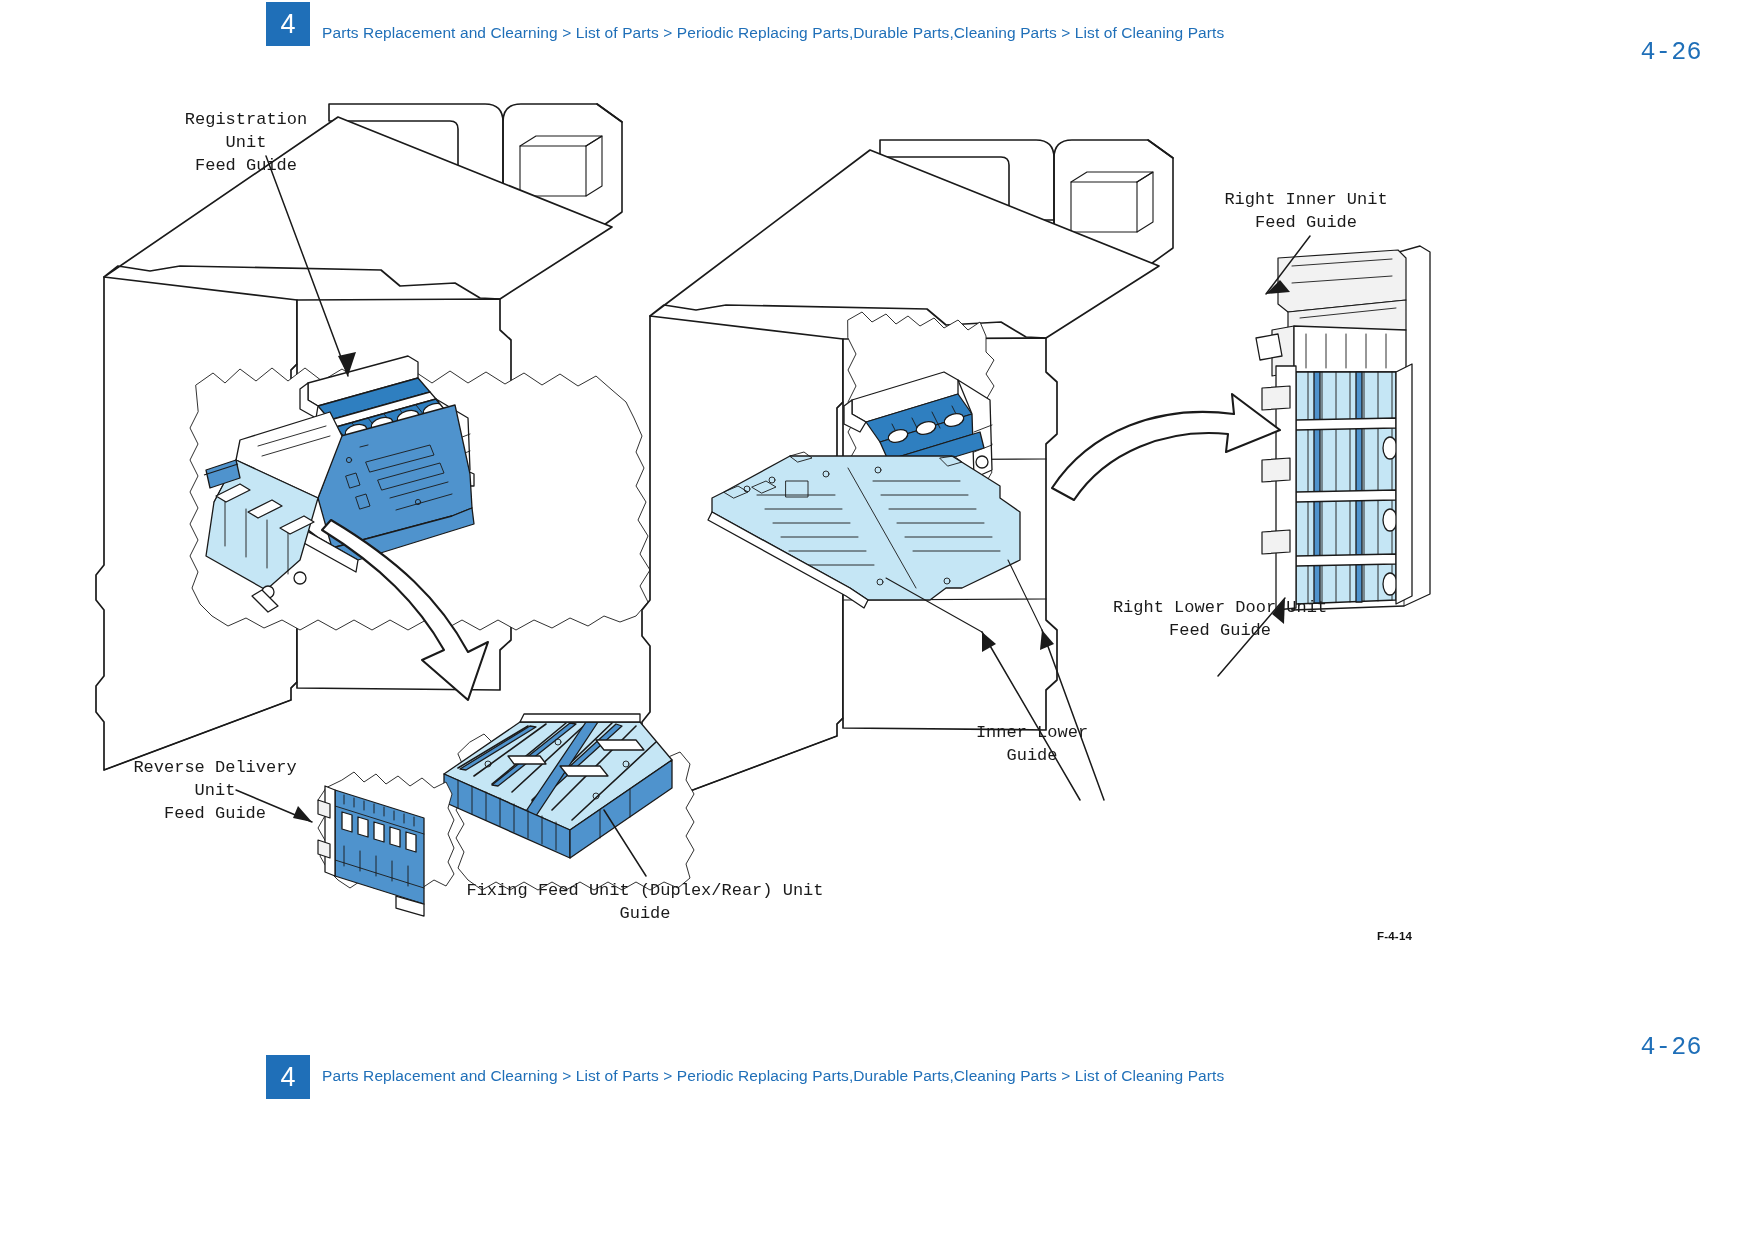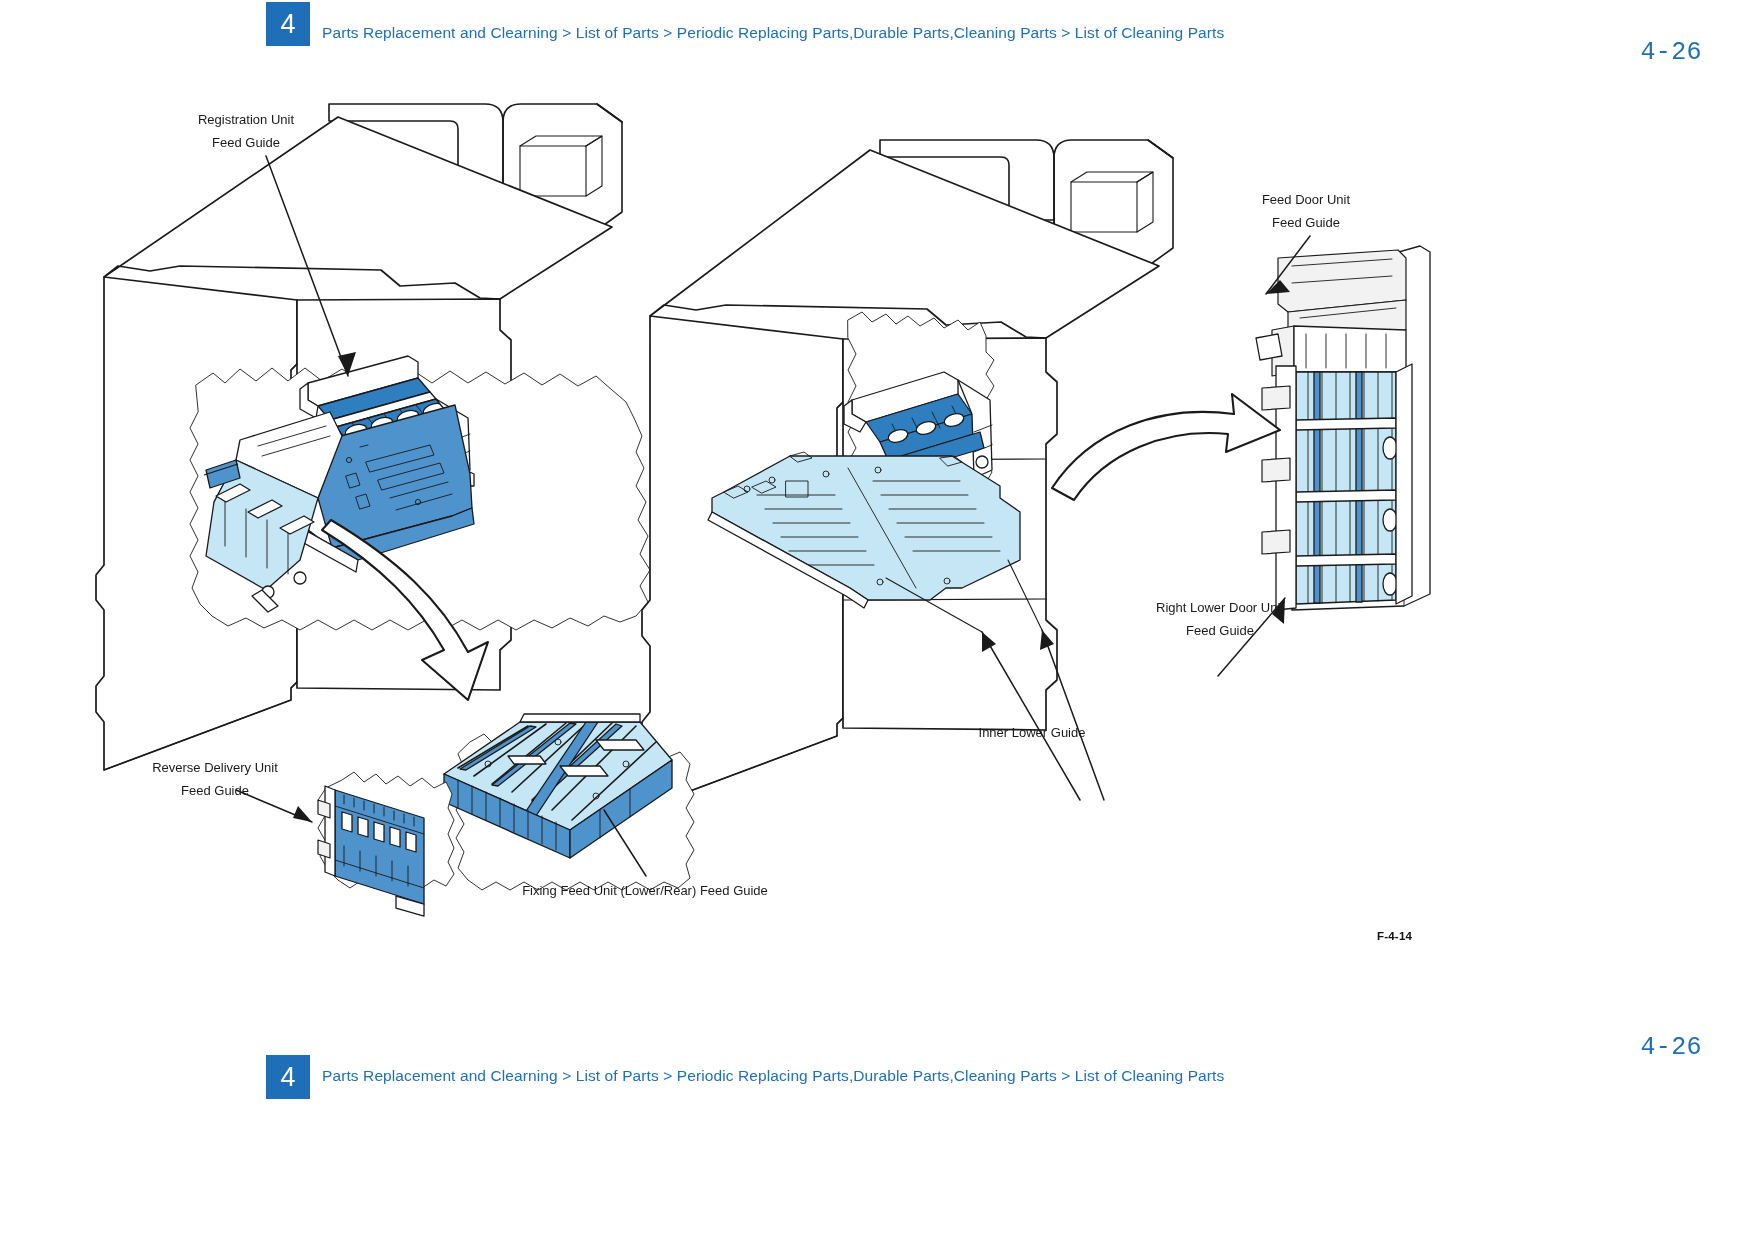--- a/index.html
+++ b/index.html
@@ -74,26 +74,26 @@
     font-weight: bold;
     letter-spacing: .2px;
     color: #111;
     font-family: "Liberation Sans", sans-serif;
     padding-left: 17px;
   }
 
   
   .callout {
     position: absolute;
-    font-size: 13px;
+    font-size: 17px;
     line-height: 23px;
     color: #1a1a1a;
     text-align: center;
     white-space: pre-line;
-    font-family: Liberation Sans, sans-serif;
+    font-family: Liberation Mono, monospace;
   }
   .callout.c-registration { left: 160px;  top: 108px;  width: 172px; }
   .callout.c-rightdoor    { left: 1218px; top: 188px;  width: 176px; }
   .callout.c-rightlower   { left: 1100px; top: 588px;  width: 240px; margin-top: 8px; }
   .callout.c-inner        { left: 950px;  top: 721px;  width: 164px; text-align: center; }
   .callout.c-reverse      { left: 110px;  top: 735px;  width: 210px; margin-top: 21px; }
   .callout.c-fixing       { left: 455px;  top: 879px;  width: 380px; }
 
   
   #art {
@@ -561,32 +561,32 @@
 
   <div class="runbar header">
     <div class="chapter-box">4</div>
     <div class="breadcrumb">Parts Replacement and Clearning &gt; List of Parts &gt; Periodic Replacing Parts,Durable Parts,Cleaning Parts &gt; List of Cleaning Parts</div>
   </div>
   <div class="pagenum top">4-26</div>
 
   <div class="callout c-registration">Registration Unit
 Feed Guide</div>
 
-  <div class="callout c-rightdoor">Feed Door Unit
+  <div class="callout c-rightdoor">Right Inner Unit
 Feed Guide</div>
 
   <div class="callout c-rightlower">Right Lower Door Unit
 Feed Guide</div>
 
   <div class="callout c-inner">Inner Lower Guide</div>
 
   <div class="callout c-reverse">Reverse Delivery Unit
 Feed Guide</div>
 
-  <div class="callout c-fixing">Fixing Feed Unit (Lower/Rear) Feed Guide</div>
+  <div class="callout c-fixing">Fixing Feed Unit (Duplex/Rear) Unit Guide</div>
 
   <div class="figcode">F-4-14</div>
 
   <div class="pagenum bottom">4-26</div>
   <div class="runbar footer">
     <div class="chapter-box">4</div>
     <div class="breadcrumb">Parts Replacement and Clearning &gt; List of Parts &gt; Periodic Replacing Parts,Durable Parts,Cleaning Parts &gt; List of Cleaning Parts</div>
   </div>
 
 </div>

